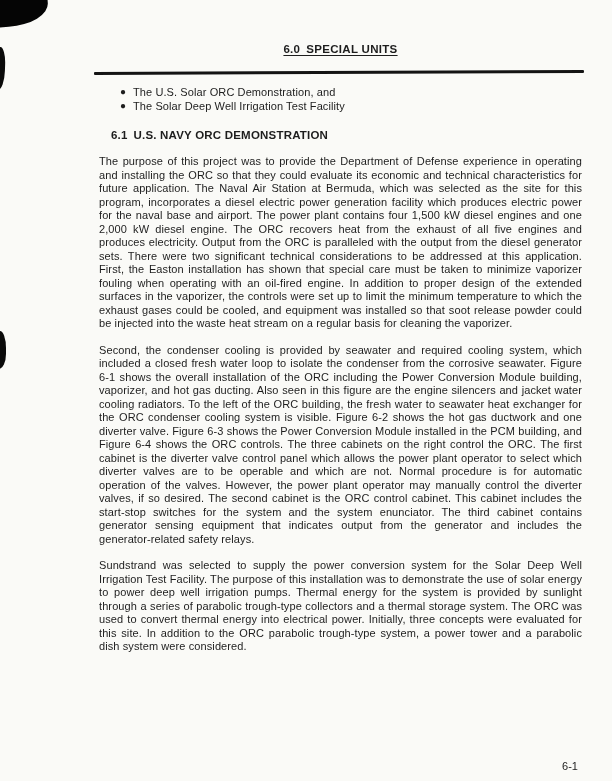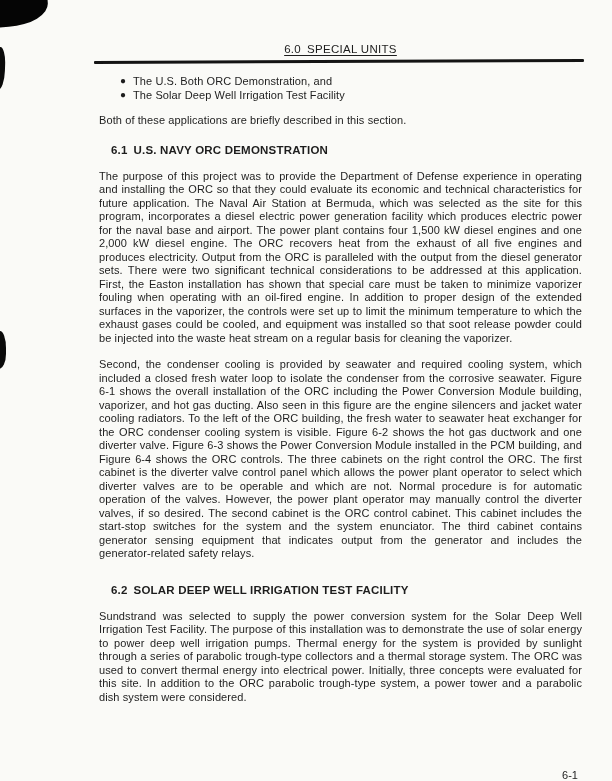--- a/index.html
+++ b/index.html
@@ -37,27 +37,27 @@
     background: #0a0a0a;
     border-radius: 0 55% 65% 0 / 0 45% 40% 0;
   }
   .content {
     position: absolute;
     left: 99px; top: 42px;
     width: 483px;
   }
   .doc-title {
     font-size: 11.5px;
-    font-weight: normal;
+    font-weight: bold;
     line-height: 14px;
     text-align: center;
     letter-spacing: 0.3px;
     text-decoration: underline;
     text-underline-offset: 2px;
-    margin-bottom: 4px;
+    margin-bottom: 15px;
     color: var(--ink, #1d1d1d);
   }
   .header-rule {
     height: 3px;
     background: #141414;
     border-radius: 1px;
     margin: 0 -2px 11px -5px;
     transform: rotate(-0.25deg);
   }
   .para {
@@ -89,21 +89,21 @@
     font-weight: bold;
     line-height: 14px;
     letter-spacing: 0.2px;
     margin: 15px 0 13px 12px;
     color: var(--ink, #1d1d1d);
   }
   .sec-heading.second { margin-top: 22px; }
   .page-number {
     position: absolute;
     right: 34px;
-    bottom: 0;
+    bottom: 9px;
     font-size: 11px;
     color: var(--ink, #1d1d1d);
   }
 </style>
 </head>
 <body>
 
 <div class="page">
 
   <div class="blob-corner"></div>
@@ -112,34 +112,32 @@
 
   <div class="content">
 
     <h1 class="doc-title">6.0 SPECIAL UNITS</h1>
     <div class="header-rule"></div>
 
 
     <ul class="bullets">
       <li class="bullet-item">
         <span class="dot">●</span>
-        <span class="bullet-text">The U.S. Both ORC Demonstration, and</span>
+        <span class="bullet-text">The U.S. Solar ORC Demonstration, and</span>
       </li>
       <li class="bullet-item">
         <span class="dot">●</span>
         <span class="bullet-text">The Solar Deep Well Irrigation Test Facility</span>
       </li>
     </ul>
 
-    <p class="para">Both of these applications are briefly described in this section.</p>
 
     <h2 class="sec-heading">6.1 U.S. NAVY ORC DEMONSTRATION</h2>
     <p class="para">The purpose of this project was to provide the Department of Defense experience in operating and installing the ORC so that they could evaluate its economic and technical characteristics for future application. The Naval Air Station at Bermuda, which was selected as the site for this program, incorporates a diesel electric power generation facility which produces electric power for the naval base and airport. The power plant contains four 1,500 kW diesel engines and one 2,000 kW diesel engine. The ORC recovers heat from the exhaust of all five engines and produces electricity. Output from the ORC is paralleled with the output from the diesel generator sets. There were two significant technical considerations to be addressed at this application. First, the Easton installation has shown that special care must be taken to minimize vaporizer fouling when operating with an oil-fired engine. In addition to proper design of the extended surfaces in the vaporizer, the controls were set up to limit the minimum temperature to which the exhaust gases could be cooled, and equipment was installed so that soot release powder could be injected into the waste heat stream on a regular basis for cleaning the vaporizer.</p>
     <p class="para">Second, the condenser cooling is provided by seawater and required cooling system, which included a closed fresh water loop to isolate the condenser from the corrosive seawater. Figure 6-1 shows the overall installation of the ORC including the Power Conversion Module building, vaporizer, and hot gas ducting. Also seen in this figure are the engine silencers and jacket water cooling radiators. To the left of the ORC building, the fresh water to seawater heat exchanger for the ORC condenser cooling system is visible. Figure 6-2 shows the hot gas ductwork and one diverter valve. Figure 6-3 shows the Power Conversion Module installed in the PCM building, and Figure 6-4 shows the ORC controls. The three cabinets on the right control the ORC. The first cabinet is the diverter valve control panel which allows the power plant operator to select which diverter valves are to be operable and which are not. Normal procedure is for automatic operation of the valves. However, the power plant operator may manually control the diverter valves, if so desired. The second cabinet is the ORC control cabinet. This cabinet includes the start-stop switches for the system and the system enunciator. The third cabinet contains generator sensing equipment that indicates output from the generator and includes the generator-related safety relays.</p>
 
-    <h2 class="sec-heading second">6.2 SOLAR DEEP WELL IRRIGATION TEST FACILITY</h2>
     <p class="para">Sundstrand was selected to supply the power conversion system for the Solar Deep Well Irrigation Test Facility. The purpose of this installation was to demonstrate the use of solar energy to power deep well irrigation pumps. Thermal energy for the system is provided by sunlight through a series of parabolic trough-type collectors and a thermal storage system. The ORC was used to convert thermal energy into electrical power. Initially, three concepts were evaluated for this site. In addition to the ORC parabolic trough-type system, a power tower and a parabolic dish system were considered.</p>
 
   </div>
 
   <div class="page-number">6-1</div>
 
 </div>
 
 </body></html>

